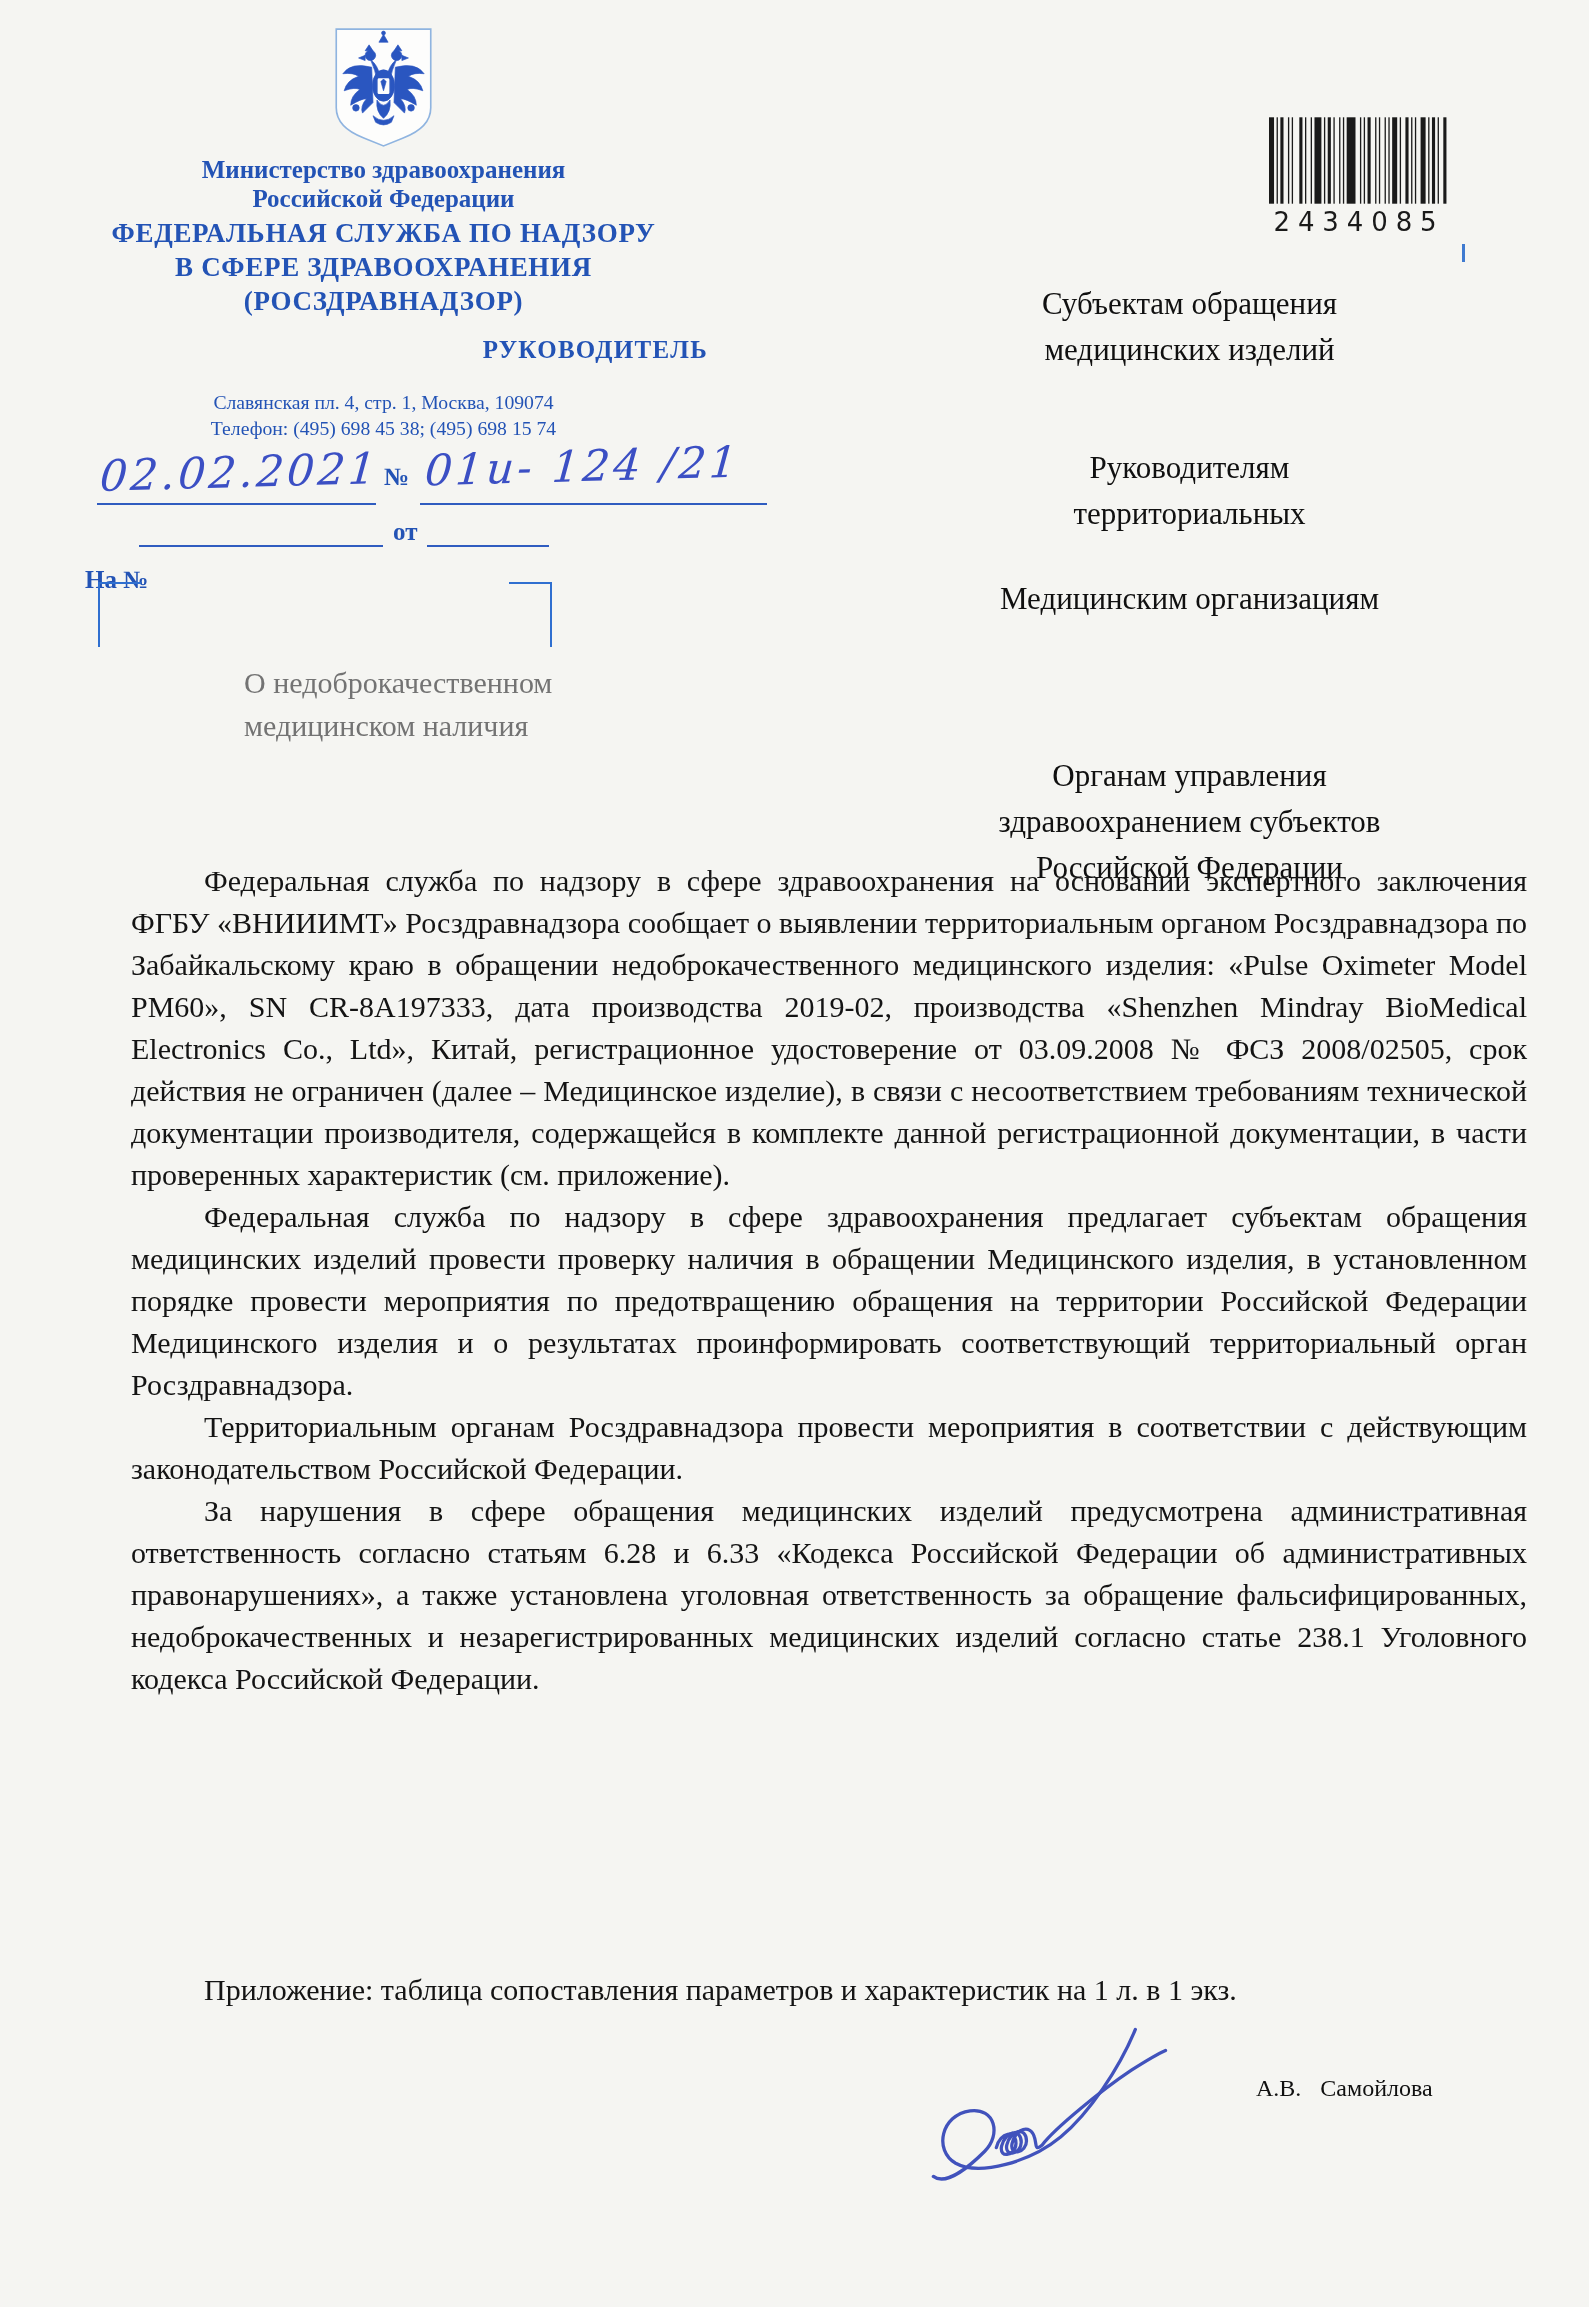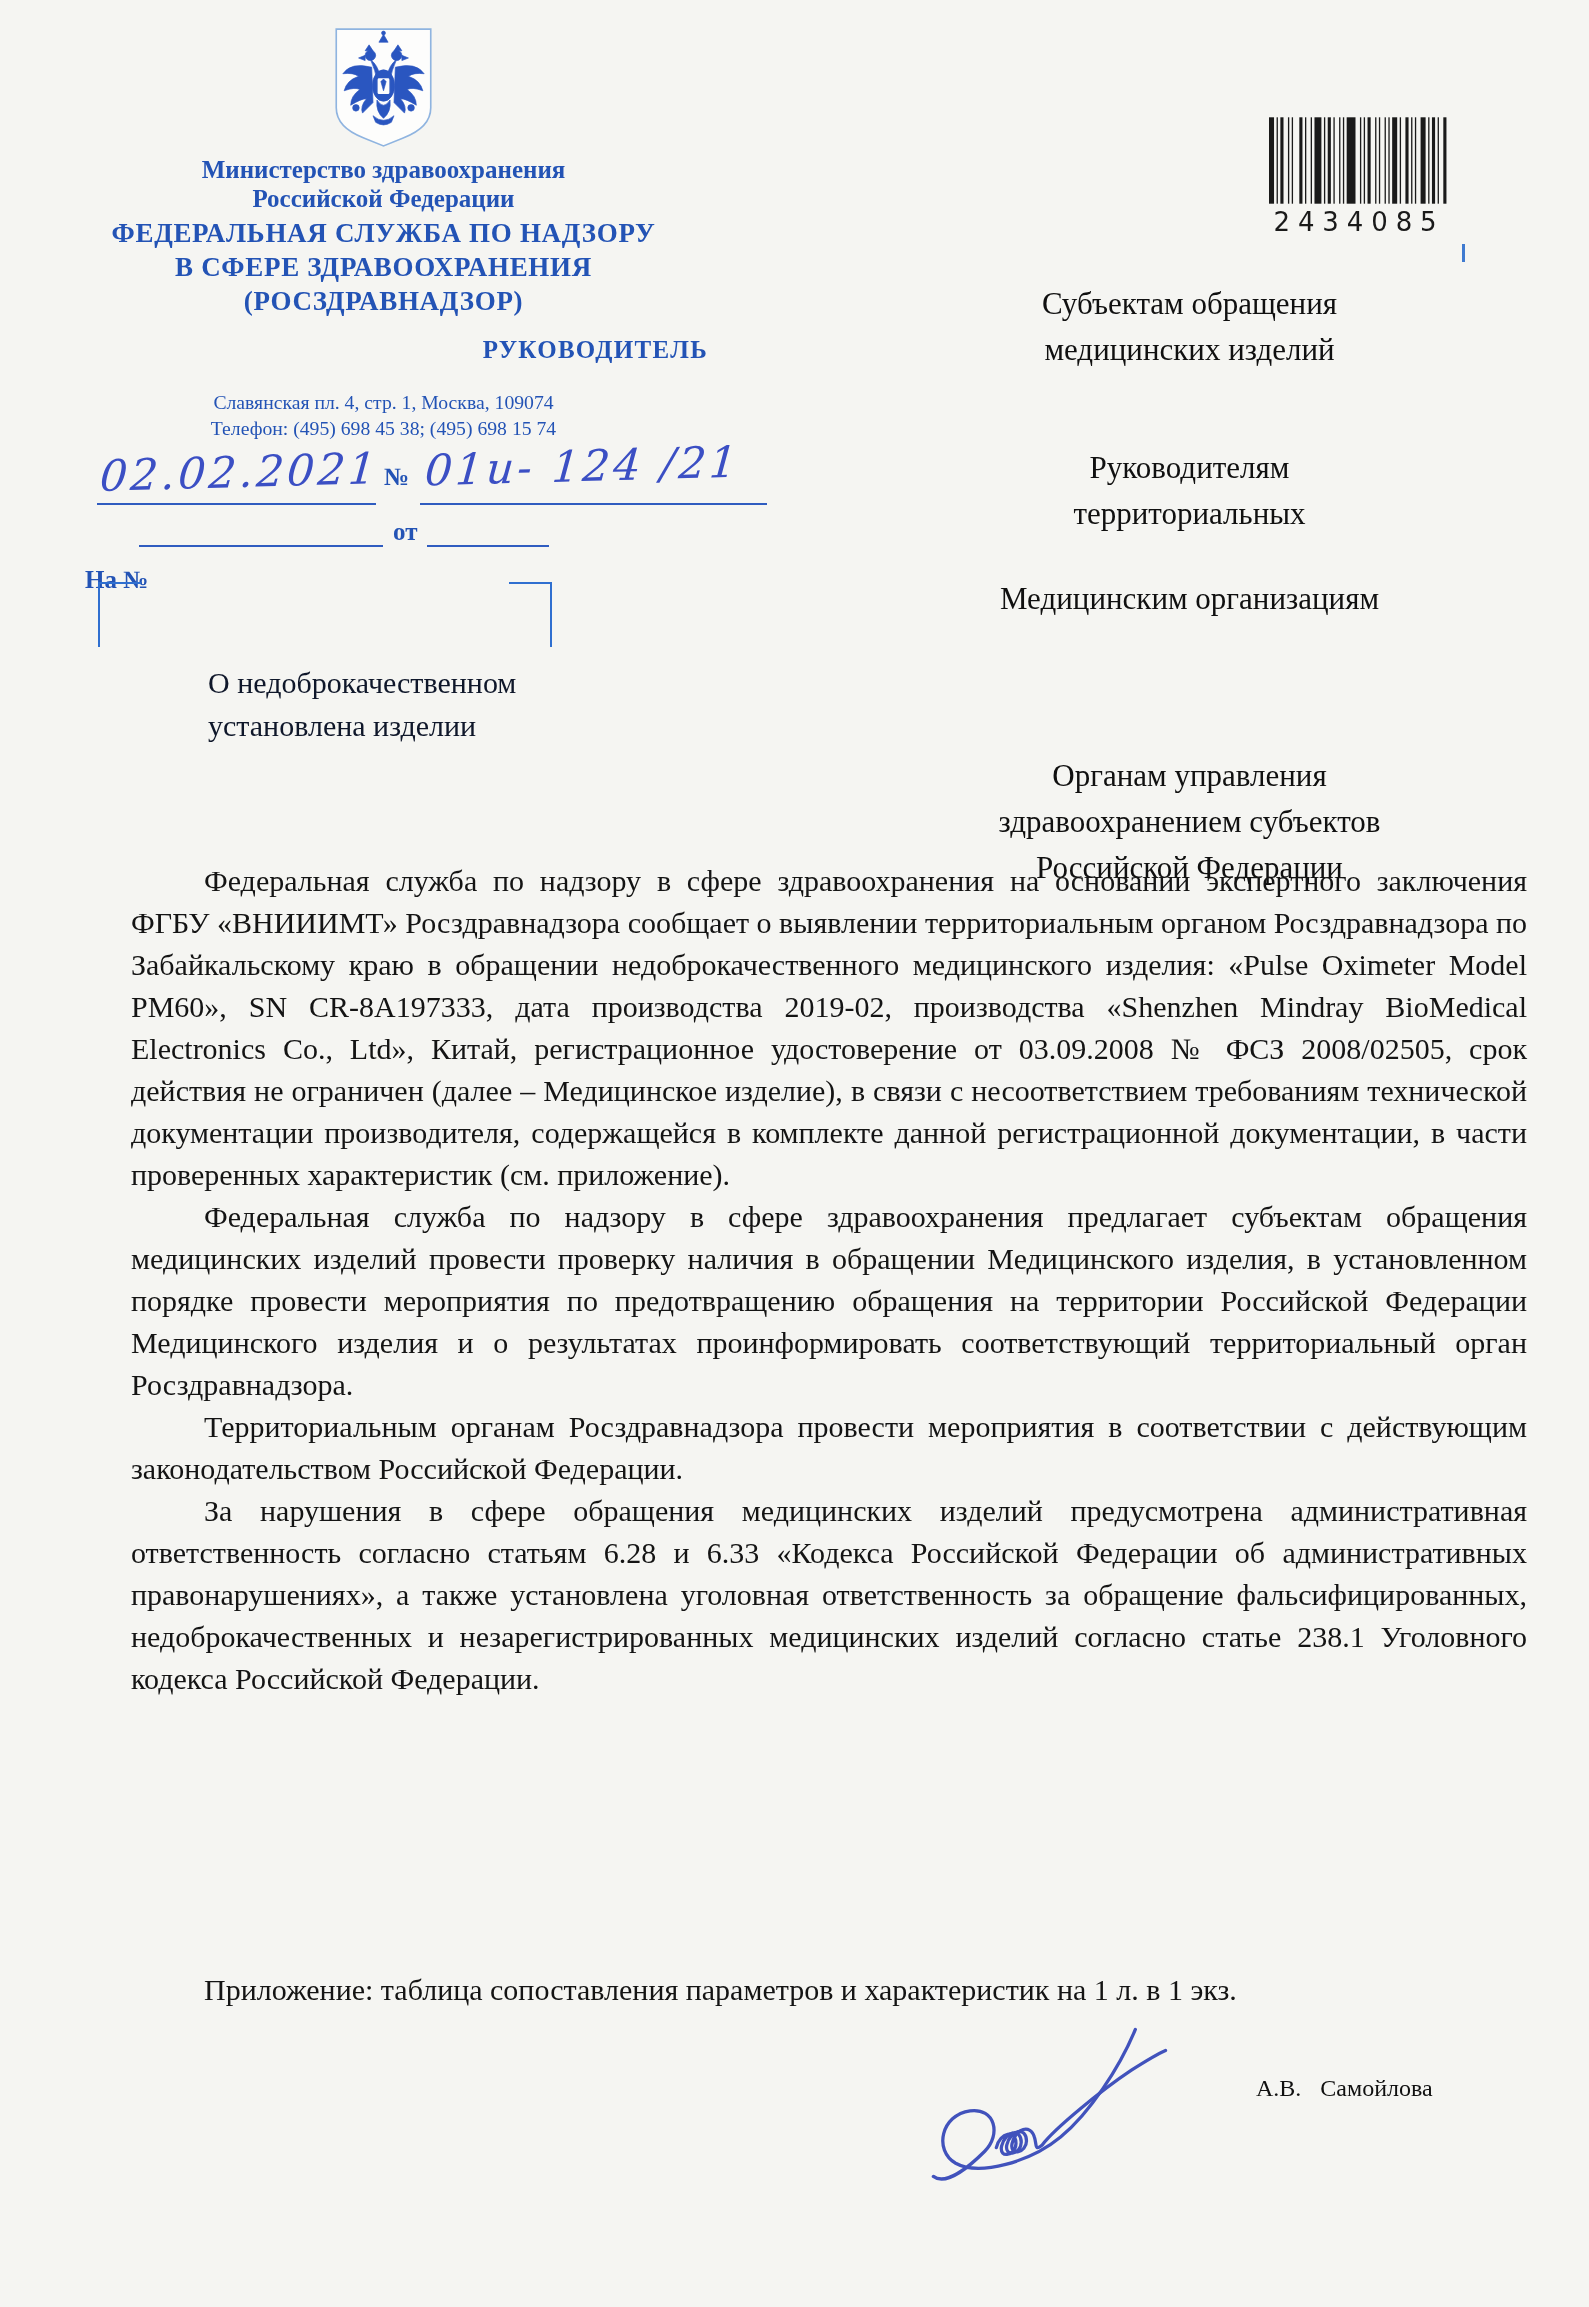--- a/index.html
+++ b/index.html
@@ -45,21 +45,21 @@
     text-align:center;font-family:"DejaVu Sans", sans-serif;
     font-size:26px;letter-spacing:7.9px;color:#1a1a1a;margin-top:1.3px;
   }
 
   
   .recip{left:852px;width:675px;text-align:center;
     font-size:31px;line-height:46px;color:#101010;}
   .r1{top:281px;} .r2{top:408px;margin-top:37px;} .r3{top:576px;} .r4{top:753px;}
 
   
-  .subject{left:208px;top:661px;font-size:30px;line-height:43px;color:#0f172a;}
+  .subject{left:244px;top:661px;font-size:30px;line-height:43px;color:#737373;}
 
   
   .body-text{left:131px;top:860px;width:1396px;
     font-size:30px;line-height:42px;color:#141414;}
   .body-text p{
     margin:0;text-indent:73px;text-align:justify;
   }
   .attachment{left:131px;top:1973px;width:1396px;
     font-size:30px;text-indent:73px;color:#141414;}
 
@@ -188,21 +188,21 @@
   <div>Медицинским организациям</div>
 </div>
 <div class="abs recip r4">
   <div>Органам управления</div>
   <div>здравоохранением субъектов</div>
   <div>Российской Федерации</div>
 </div>
 
 <div class="abs subject">
   <div>О недоброкачественном</div>
-  <div>установлена изделии</div>
+  <div>медицинском наличия</div>
 </div>
 
 <div class="abs body-text">
   <p>Федеральная служба по надзору в сфере здравоохранения на основании экспертного заключения ФГБУ «ВНИИИМТ» Росздравнадзора сообщает о выявлении территориальным органом Росздравнадзора по Забайкальскому краю в обращении недоброкачественного медицинского изделия: «Pulse Oximeter Model PM60», SN CR-8A197333, дата производства 2019-02, производства «Shenzhen Mindray BioMedical Electronics Co., Ltd», Китай, регистрационное удостоверение от 03.09.2008 № ФСЗ 2008/02505, срок действия не ограничен (далее – Медицинское изделие), в связи с несоответствием требованиям технической документации производителя, содержащейся в комплекте данной регистрационной документации, в части проверенных характеристик (см. приложение).</p>
   <p>Федеральная служба по надзору в сфере здравоохранения предлагает субъектам обращения медицинских изделий провести проверку наличия в обращении Медицинского изделия, в установленном порядке провести мероприятия по предотвращению обращения на территории Российской Федерации Медицинского изделия и о результатах проинформировать соответствующий территориальный орган Росздравнадзора.</p>
   <p>Территориальным органам Росздравнадзора провести мероприятия в соответствии с действующим законодательством Российской Федерации.</p>
   <p>За нарушения в сфере обращения медицинских изделий предусмотрена административная ответственность согласно статьям 6.28 и 6.33 «Кодекса Российской Федерации об административных правонарушениях», а также установлена уголовная ответственность за обращение фальсифицированных, недоброкачественных и незарегистрированных медицинских изделий согласно статье 238.1 Уголовного кодекса Российской Федерации.</p>
 </div>
 
 <div class="abs attachment">Приложение: таблица сопоставления параметров и характеристик на 1 л. в 1 экз.</div>

